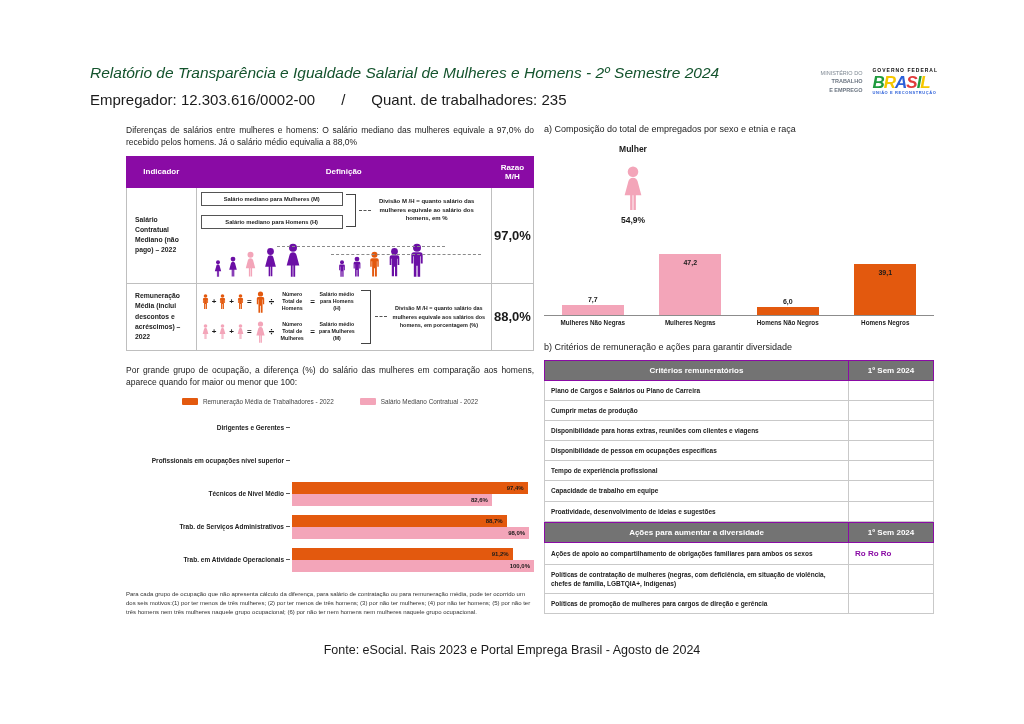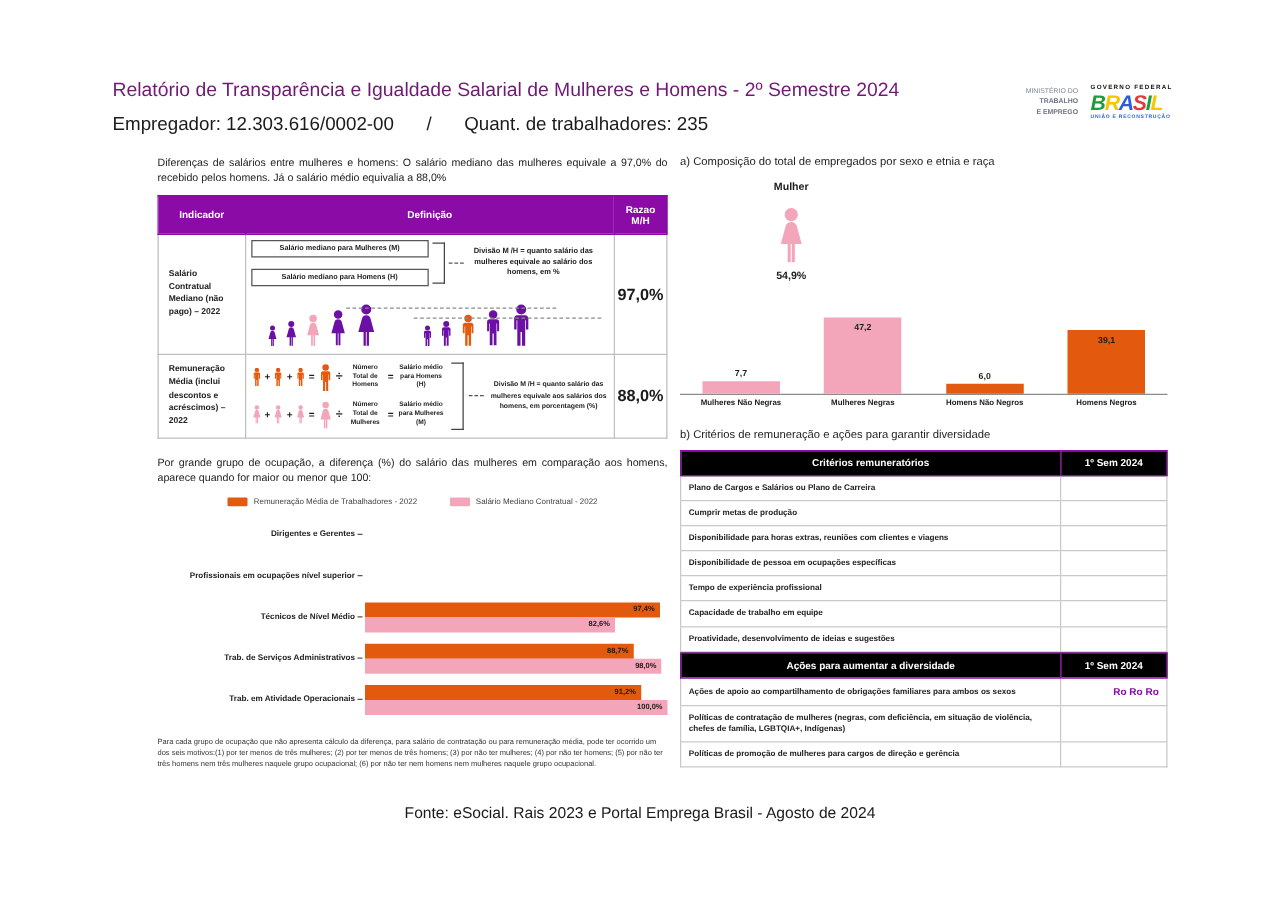--- a/index.html
+++ b/index.html
@@ -2,21 +2,21 @@
 <html lang="pt-BR"><head>
 <meta charset="utf-8">
 <style>
   html,body{margin:0;padding:0;background:#e9e9e9;}
   .page{position:relative;width:1024px;height:724px;background:#ffffff;margin:0 auto;
         font-family:"Liberation Sans", sans-serif;color:#1b1b1b;overflow:hidden;}
   .content{position:absolute;left:90px;top:64px;width:844px;}
 
   
   .hdr{position:relative;padding-right:150px;}
-  .title{font-size:15.5px;color:#701a75;margin:0 0 9px 0;font-weight:400;}
+  .title{font-size:15.5px;color:#14532d;margin:0 0 9px 0;font-weight:400;font-style:italic;}
   .employer-line{font-size:15px;display:flex;gap:26px;}
   .gov-logo{position:absolute;right:-4px;top:4px;display:flex;align-items:center;gap:10px;}
   .ministry{font-size:5.5px;color:#7d8792;text-align:right;line-height:1.5;}
   .ministry .b{font-weight:bold;color:#6a7480;}
   .brasil-block{text-align:left;line-height:1.1;}
   .gov-federal{font-size:5px;font-weight:bold;letter-spacing:1px;color:#111;}
   .brasil-word{font-size:17px;font-weight:800;font-style:italic;letter-spacing:-1px;line-height:1;}
   .brasil-tag{font-size:4px;font-weight:bold;letter-spacing:.6px;color:#2b5fd9;}
 
   
@@ -83,24 +83,24 @@
   .vchart{margin-top:14px;}
   .vchart-plot{display:flex;align-items:flex-end;height:76px;border-bottom:1px solid #8c8c8c;}
   .vbar-slot{flex:1;display:flex;flex-direction:column;align-items:center;justify-content:flex-end;}
   .vbar-value{font-size:7px;font-weight:bold;z-index:2;}
   .vbar{width:62px;}
   .vchart-labels{display:flex;}
   .vbar-cat{flex:1;text-align:center;font-size:6.3px;font-weight:bold;padding-top:3px;}
 
   .secb{margin-top:16px;}
   table.crit{border-collapse:collapse;width:100%;margin-top:8px;}
-  table.crit th{background:#000000;color:#fff;font-size:8px;font-weight:bold;padding:5px 4px;border:1px solid #8a0ba5;}
+  table.crit th{background:#737373;color:#fff;font-size:8px;font-weight:bold;padding:5px 4px;border:1px solid #8a0ba5;}
   table.crit th.period{width:76px;}
   table.crit td{border:1px solid #c9c9c9;font-size:6.5px;font-weight:bold;color:#222;padding:5px 6px;line-height:1.4;}
-  table.crit td.val{text-align:right;}
+  table.crit td.val{text-align:left;}
   .badge{color:#8a0ba5;font-weight:800;font-size:8px;letter-spacing:0;white-space:nowrap;}
 
   
   .footer{position:absolute;left:0;top:566px;width:844px;text-align:center;font-size:12.5px;color:#1b1b1b;}
 </style>
 </head>
 <body>
 
 <svg width="0" height="0" style="position:absolute" aria-hidden="true">
   <defs>

